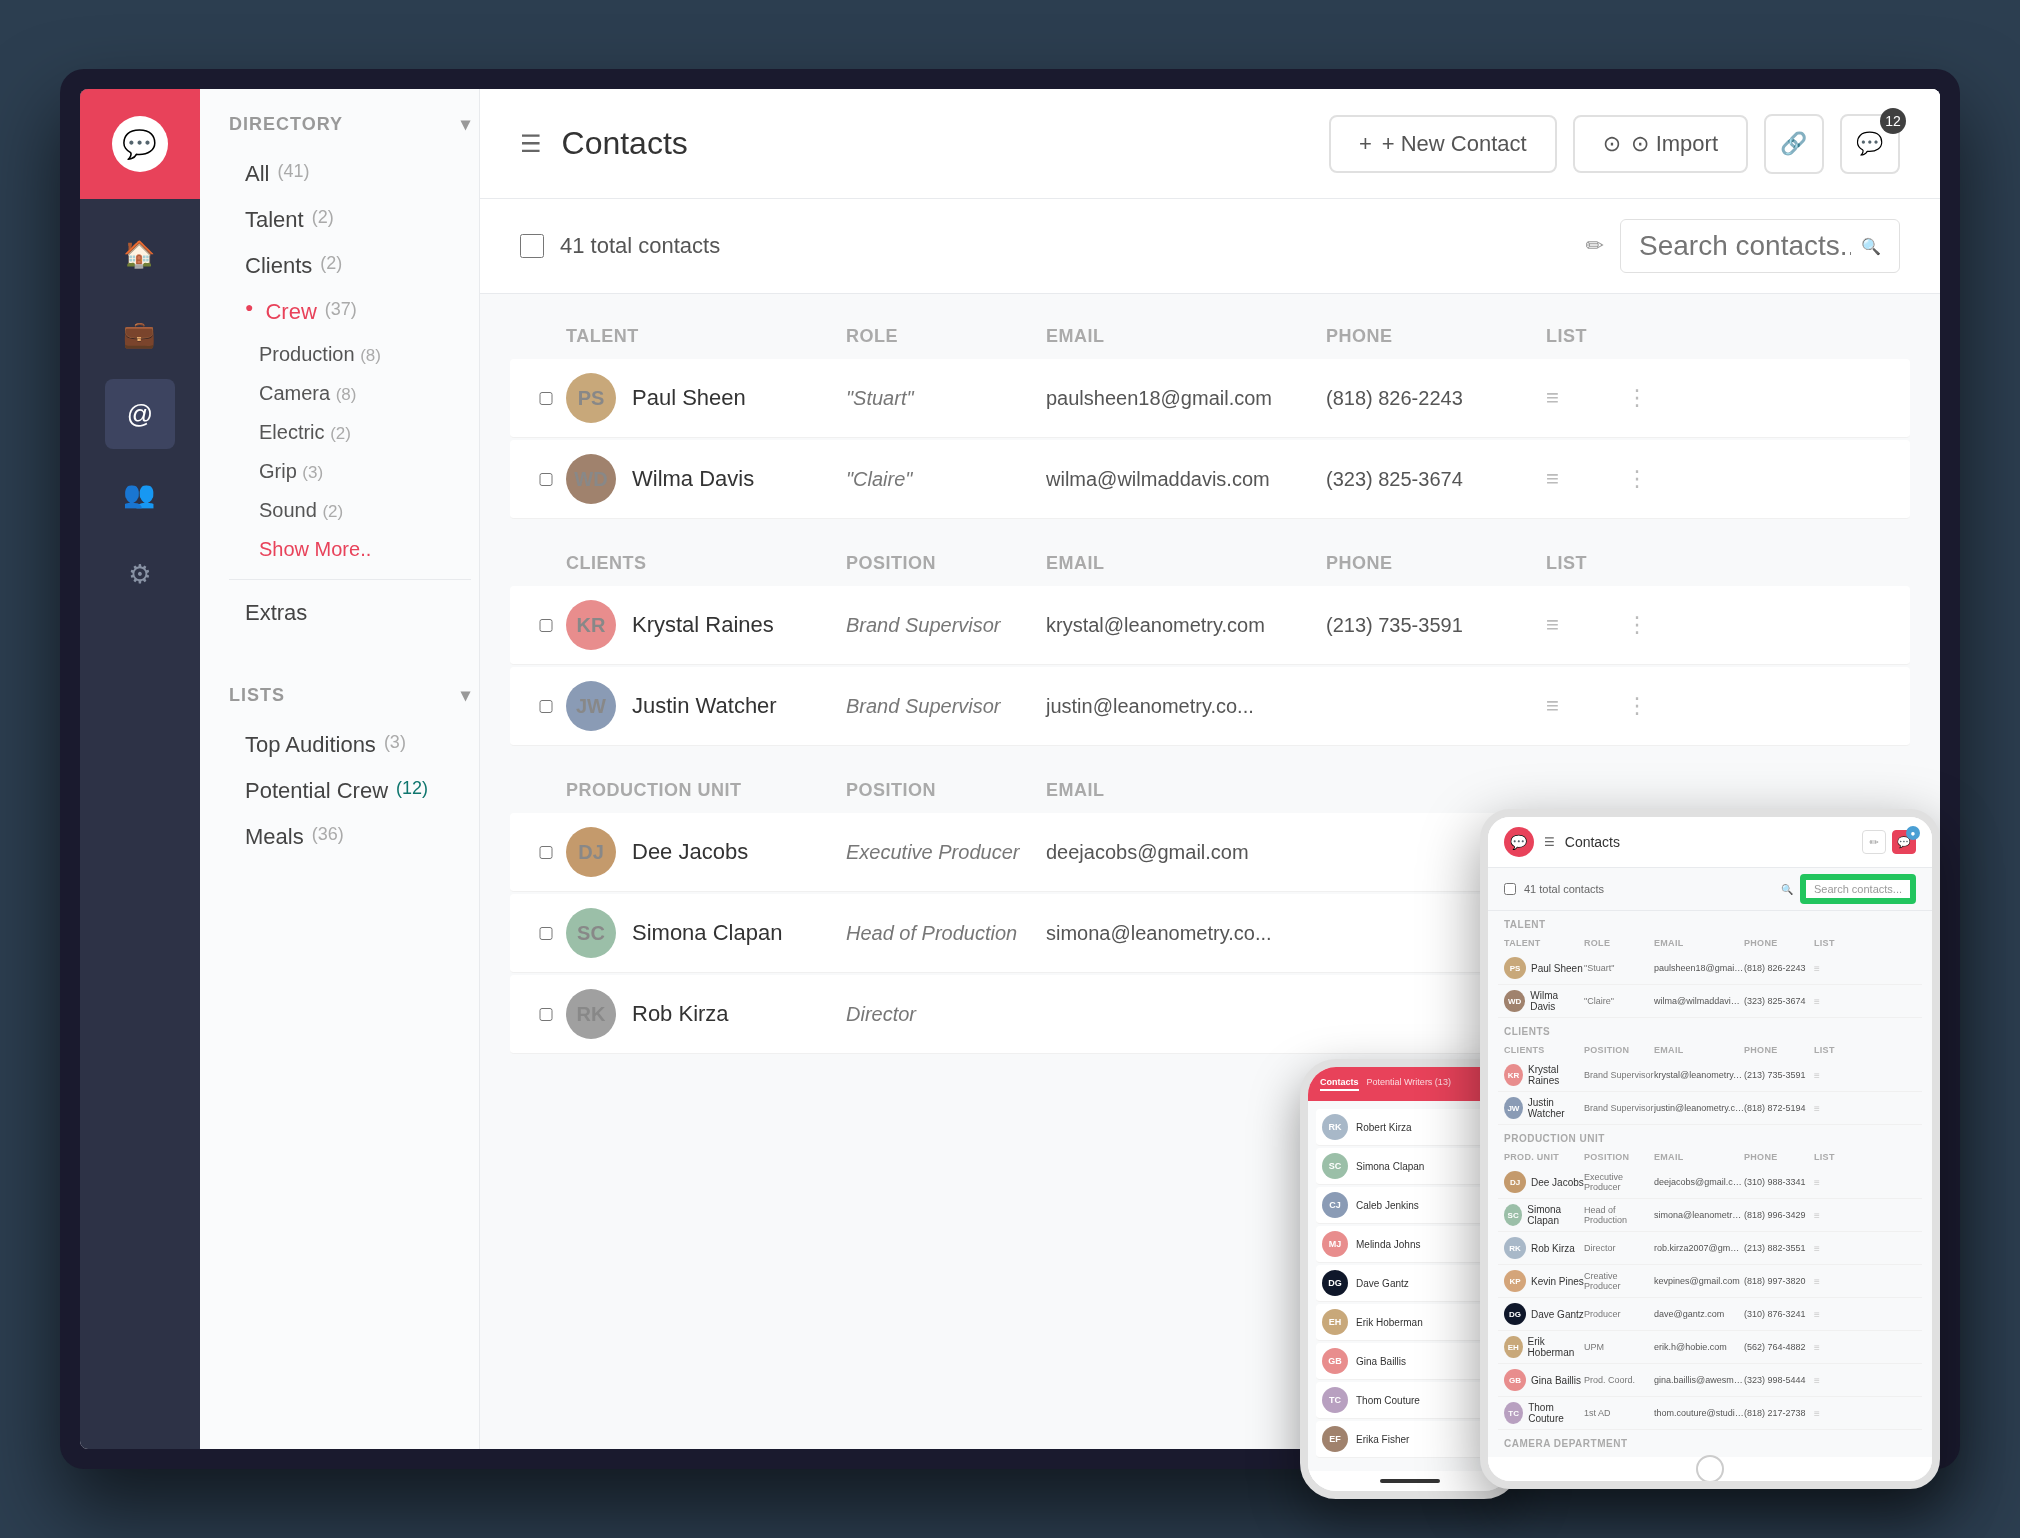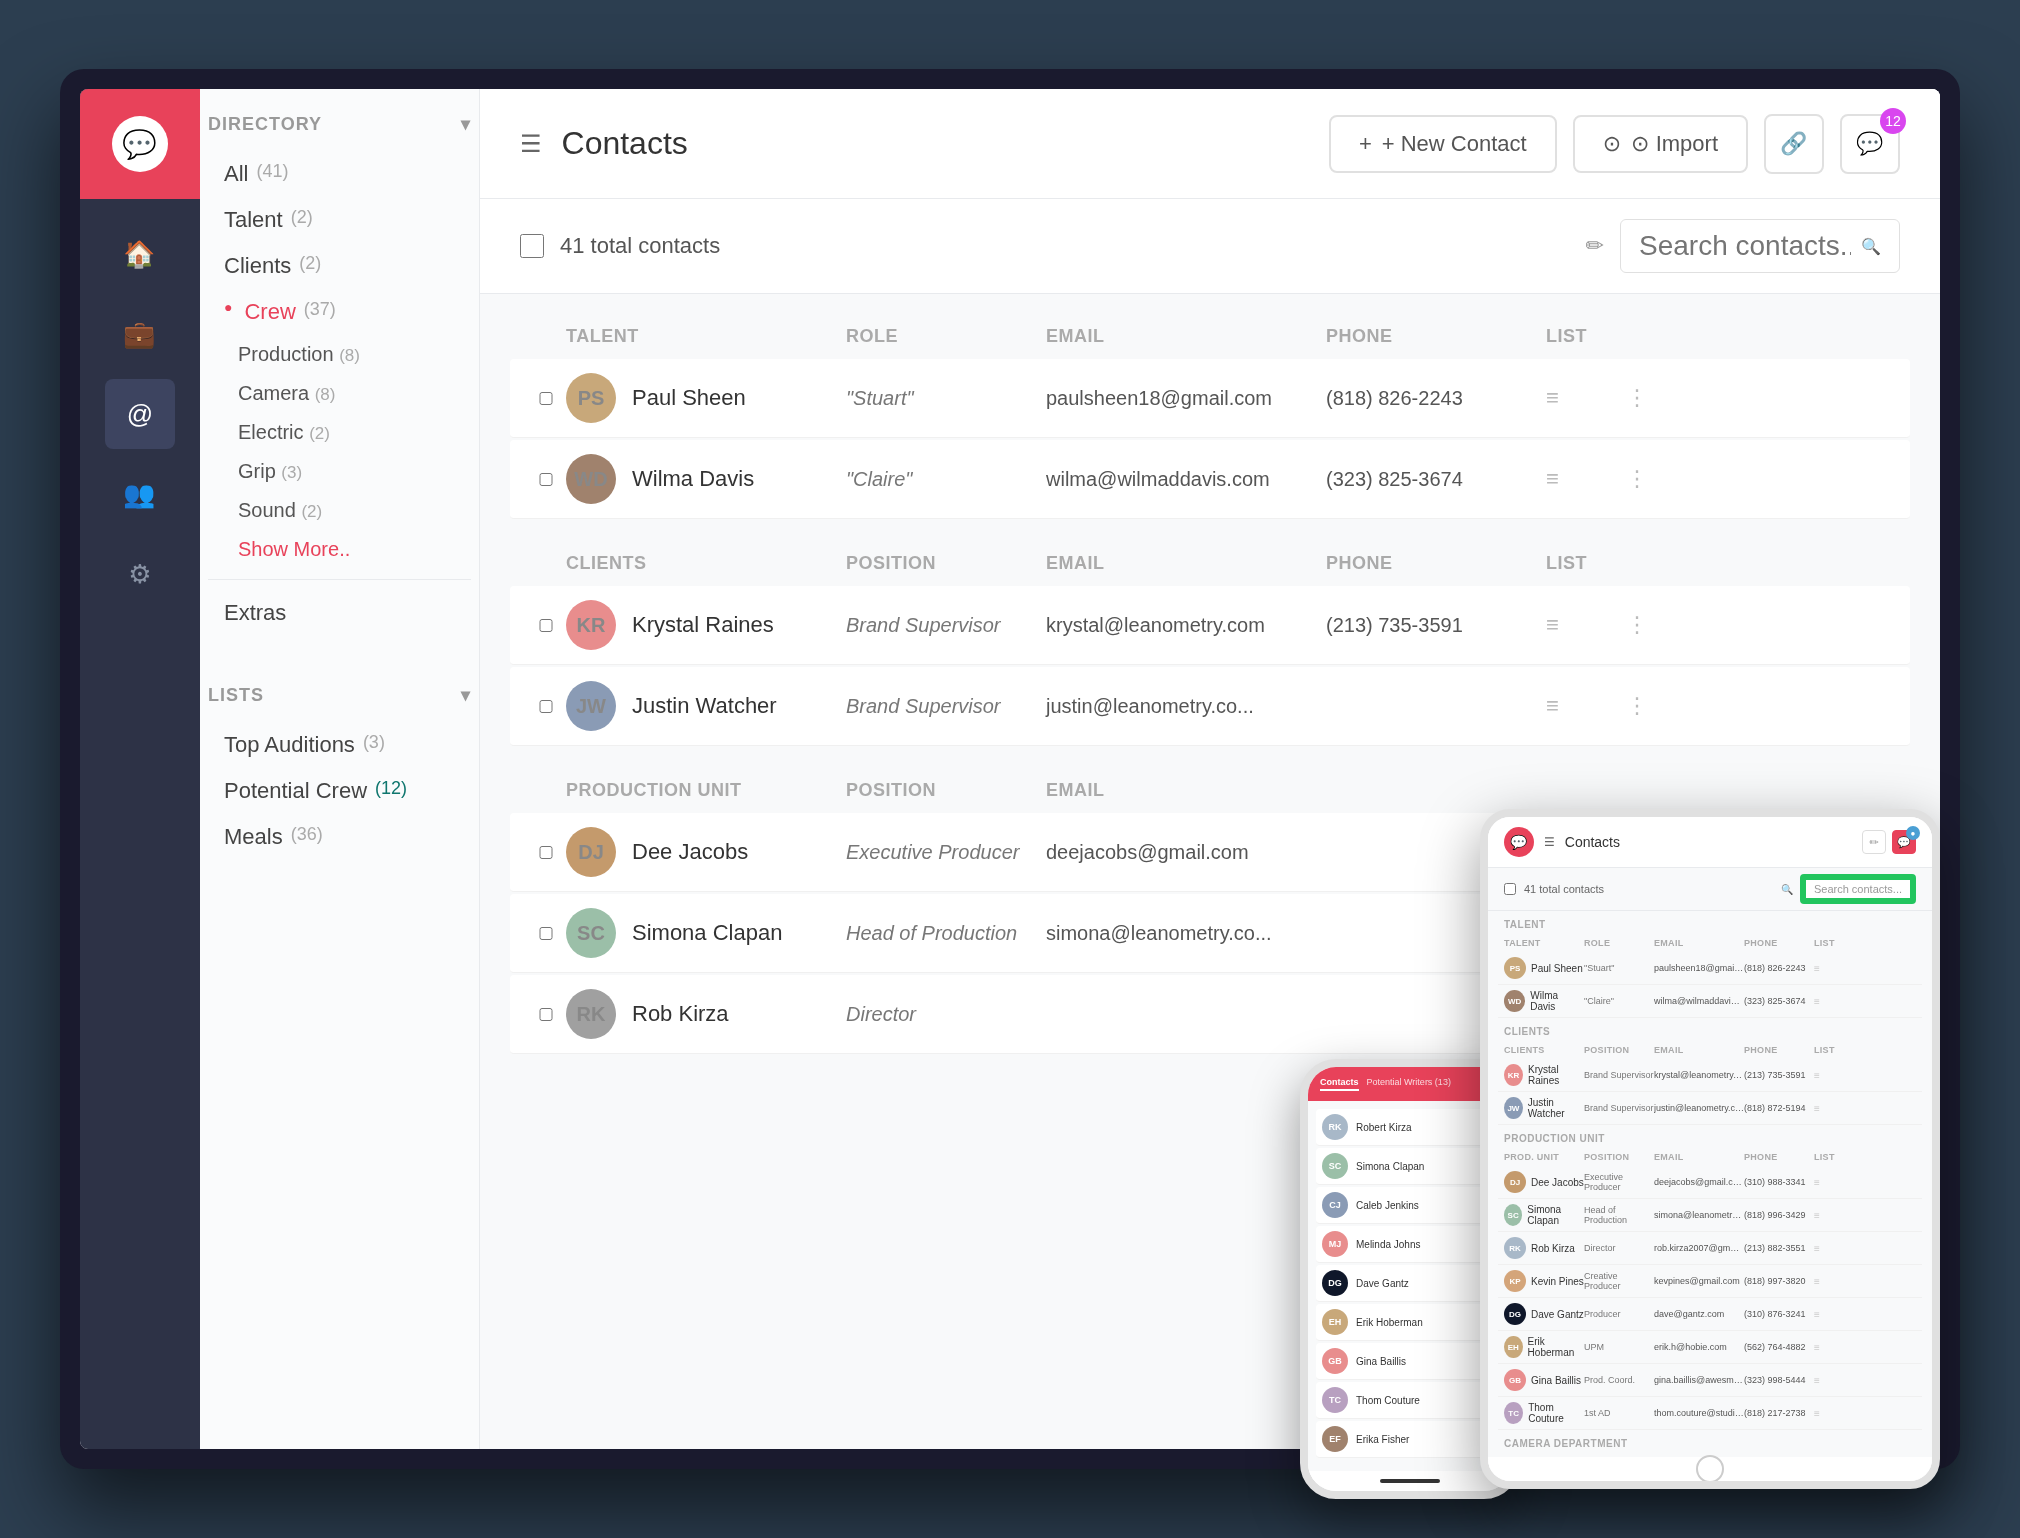--- a/index.html
+++ b/index.html
@@ -174,34 +174,35 @@
       justify-content: center;
       font-size: 22px;
       color: #555;
       cursor: pointer;
       position: relative;
     }
     .badge {
       position: absolute;
       top: -8px;
       right: -8px;
-      background: #d946ef;
+      background: #404040;
       color: white;
       border-radius: 50%;
       width: 26px;
       height: 26px;
       font-size: 14px;
       display: flex;
       align-items: center;
       justify-content: center;
     }
 
     
     .sidebar-section {
       padding: 24px 8px;
+      margin-left: 21px;
     }
     .sidebar-section-title {
       font-size: 18px;
       font-weight: 600;
       color: #999;
       letter-spacing: 1px;
       text-transform: uppercase;
       display: flex;
       align-items: center;
       justify-content: space-between;

